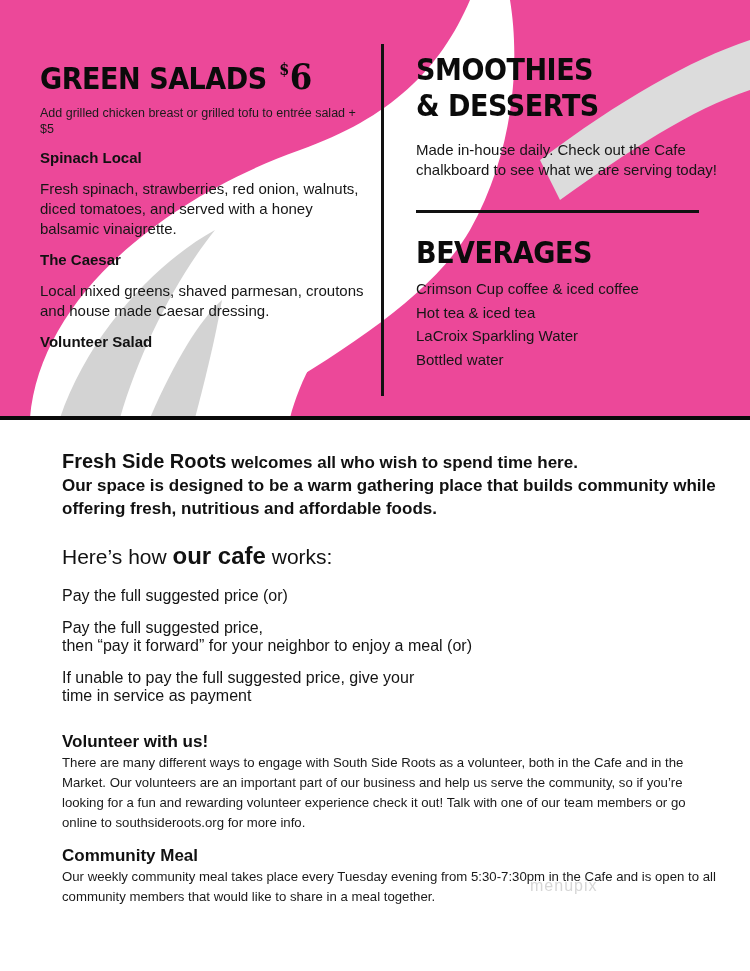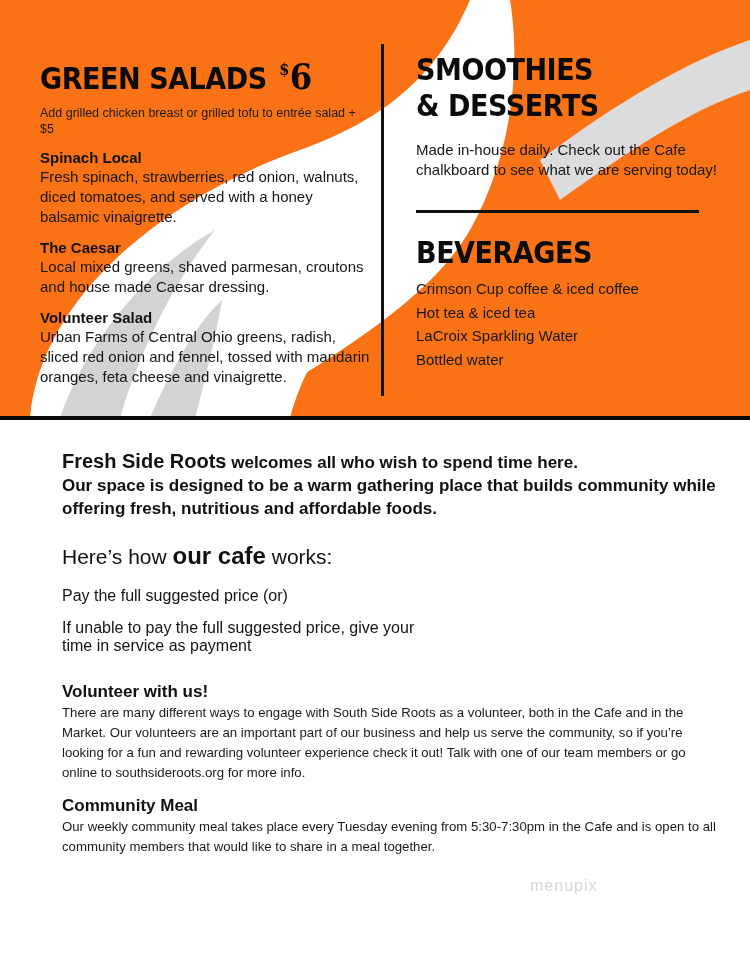--- a/index.html
+++ b/index.html
@@ -1,34 +1,34 @@
 <!DOCTYPE html>
 <html><head>
 <meta charset="utf-8">
 <style>
   * { margin: 0; padding: 0; box-sizing: border-box; }
   html, body { width: 750px; height: 971px; background: #ffffff; overflow: hidden; }
   body { position: relative; font-family: "Liberation Sans", sans-serif; color: #111; }
 
-  .top { position: absolute; left: 0; top: 0; width: 750px; height: 418px; background: #f97316; overflow: hidden; }
+  .top { position: absolute; left: 0; top: 0; width: 750px; height: 418px; background: #ec4899; overflow: hidden; }
   .swoosh { position: absolute; left: 0; top: 0; }
   .top-rule { position: absolute; left: 0; top: 416px; width: 750px; height: 4px; background: #0a0a0a; }
 
   .col-left { position: absolute; left: 40px; top: 52px; width: 330px; }
   .col-right { position: absolute; left: 416px; top: 52px; width: 320px; }
   .vdivider { position: absolute; left: 381px; top: 44px; width: 3px; height: 352px; background: #111; }
 
   .big-head { font-family: "DejaVu Sans", sans-serif; font-weight: bold; font-size: 30px; letter-spacing: -0.5px; line-height: 36px; color: #0b0b0b; transform: scaleX(0.9); transform-origin: left center; white-space: nowrap; }
   .price { display: inline-block; margin-left: 14px; font-family: "DejaVu Serif", serif; font-size: 36px; font-weight: bold; }
   .price sup { font-size: 16px; vertical-align: 14px; margin-right: 1px; }
   .note { font-size: 12.5px; line-height: 16px; margin-top: 8px; color: #1a1a1a; }
 
   .item { margin-top: 12px; }
   .item-name { font-size: 15px; font-weight: bold; line-height: 18px; }
-  .item-desc { font-size: 15px; line-height: 20px; color: #161616; }
+  .item-desc { font-size: 15px; line-height: 20px; color: #161616; margin-top: 12px; }
 
   .right-text { font-size: 15px; line-height: 20px; color: #161616; margin-top: 16px; }
   .hrule { width: 283px; height: 3px; background: #111; margin-top: 30px; }
   .bev-head { margin-top: 22px; }
   .bev-list { list-style: none; margin-top: 6px; }
   .bev-list li { font-size: 15px; line-height: 23.5px; color: #161616; }
 
   .bottom { position: absolute; left: 62px; top: 450px; width: 660px; }
   .intro { font-size: 17px; font-weight: bold; line-height: 23px; color: #111; }
   .brand { font-size: 20px; }
@@ -68,21 +68,20 @@
     <div class="item">
       <div class="item-name">Spinach Local</div>
       <div class="item-desc">Fresh spinach, strawberries, red onion, walnuts, diced tomatoes, and served with a honey balsamic vinaigrette.</div>
     </div>
     <div class="item">
       <div class="item-name">The Caesar</div>
       <div class="item-desc">Local mixed greens, shaved parmesan, croutons and house made Caesar dressing.</div>
     </div>
     <div class="item">
       <div class="item-name">Volunteer Salad</div>
-      <div class="item-desc">Urban Farms of Central Ohio greens, radish, sliced red onion and fennel, tossed with mandarin oranges, feta cheese and vinaigrette.</div>
     </div>
   </div>
 
   <div class="col-right">
     <div>
       <div class="big-head">SMOOTHIES</div>
       <div class="big-head">&amp; DESSERTS</div>
       <p class="right-text">Made in-house daily. Check out the Cafe chalkboard to see what we are serving today!</p>
     </div>
     <div class="hrule"></div>
@@ -103,20 +102,22 @@
   <p class="intro">
     <span class="brand">Fresh Side Roots</span><span> welcomes all who wish to spend time here.</span><br>
     <span>Our space is designed to be a warm gathering place that builds community while offering fresh, nutritious and affordable foods.</span>
   </p>
 
   <h2 class="how-head">
     <span>Here’s how </span><b>our cafe</b><span> works:</span>
   </h2>
   <ul class="steps">
     <li>Pay the full suggested price (or)</li>
+    <li>Pay the full suggested price,
+then “pay it forward” for your neighbor to enjoy a meal (or)</li>
     <li>If unable to pay the full suggested price, give your
 time in service as payment</li>
   </ul>
 
   <div class="volunteer">
     <div class="sec-title">Volunteer with us!</div>
     <p class="sec-body">There are many different ways to engage with South Side Roots as a volunteer, both in the Cafe and in the Market. Our volunteers are an important part of our business and help us serve the community, so if you’re looking for a fun and rewarding volunteer experience check it out! Talk with one of our team members or go online to southsideroots.org for more info.</p>
   </div>
 
   <div class="community">

